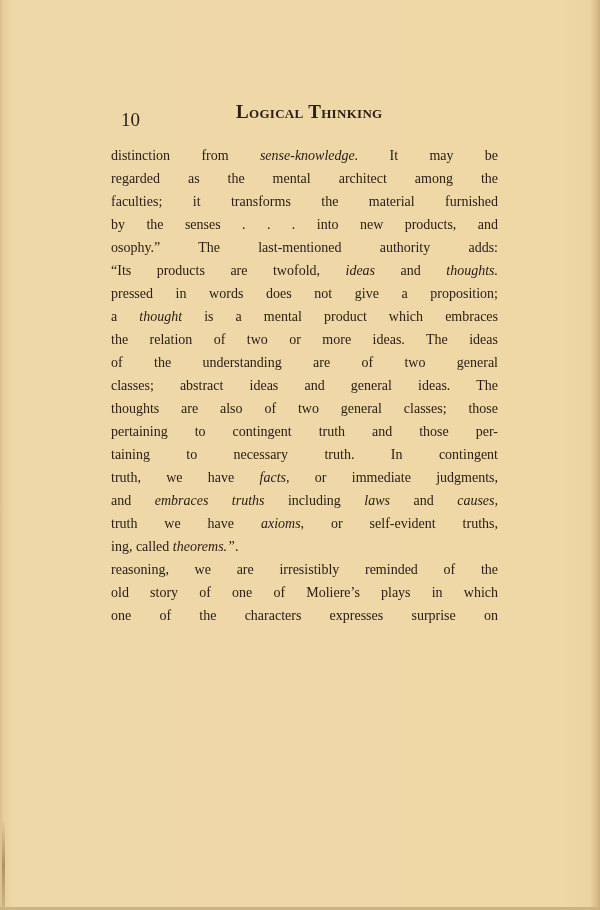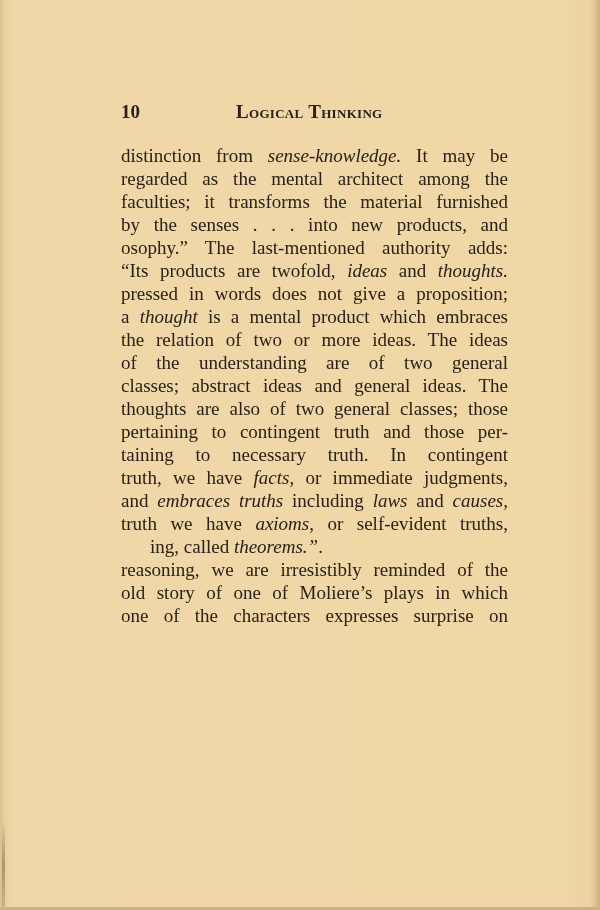--- a/index.html
+++ b/index.html
@@ -19,34 +19,34 @@
       background: linear-gradient(180deg, rgba(120,90,50,0) 0%, rgba(120,90,50,0.5) 50%, rgba(120,90,50,0.2) 100%);
     }
     .bottom-edge {
       position: absolute; left: 0; bottom: 0; width: 600px; height: 3px;
       background: #cdb384;
     }
     .running-head {
       position: absolute; left: 121px; top: 101px; width: 387px; height: 24px;
       font-size: 19px;
     }
-    .page-number { position: absolute; left: 0; top: 0; font-weight: bold; }
+    .page-number { position: absolute; left: 0; top: 8px; }
     .running-title {
       position: absolute; left: 115px; top: 0;
       font-variant: small-caps; letter-spacing: 0.3px; font-weight: bold;
     }
     .body-text {
-      position: absolute; left: 121px; top: 144px; width: 387px;
-      font-size: 19px; line-height: 23.0px;
+      position: absolute; left: 111px; top: 144px; width: 387px;
+      font-size: 14px; line-height: 23.0px;
     }
     .line {
       display: block; height: 23.0px; white-space: nowrap;
       text-align: justify; text-align-last: justify;
     }
-    .line.last { text-align-last: left; margin-left: 29px; }
+    .line.last { text-align-last: left; }
     .line.indent { padding-left: 17px; }
     i { font-style: italic; }
   </style>
 </head>
 <body>
 
 <div class="page">
   <div class="left-edge"></div>
   <div class="bottom-edge"></div>
 

